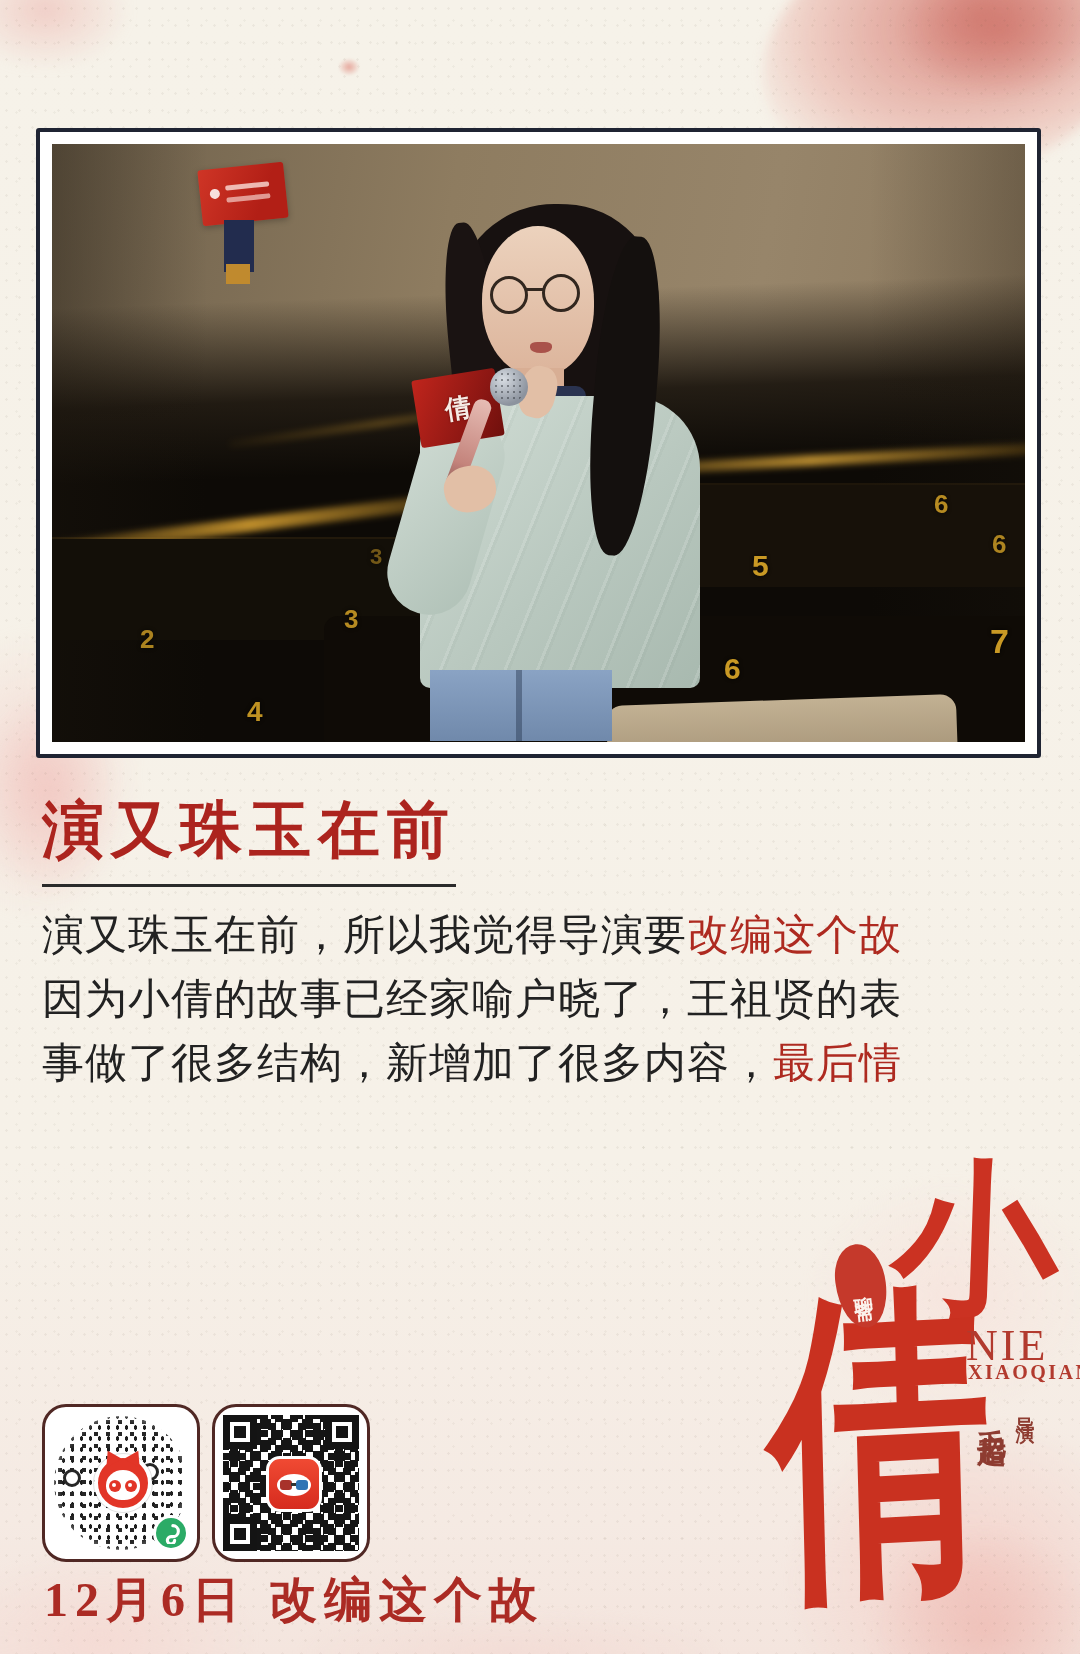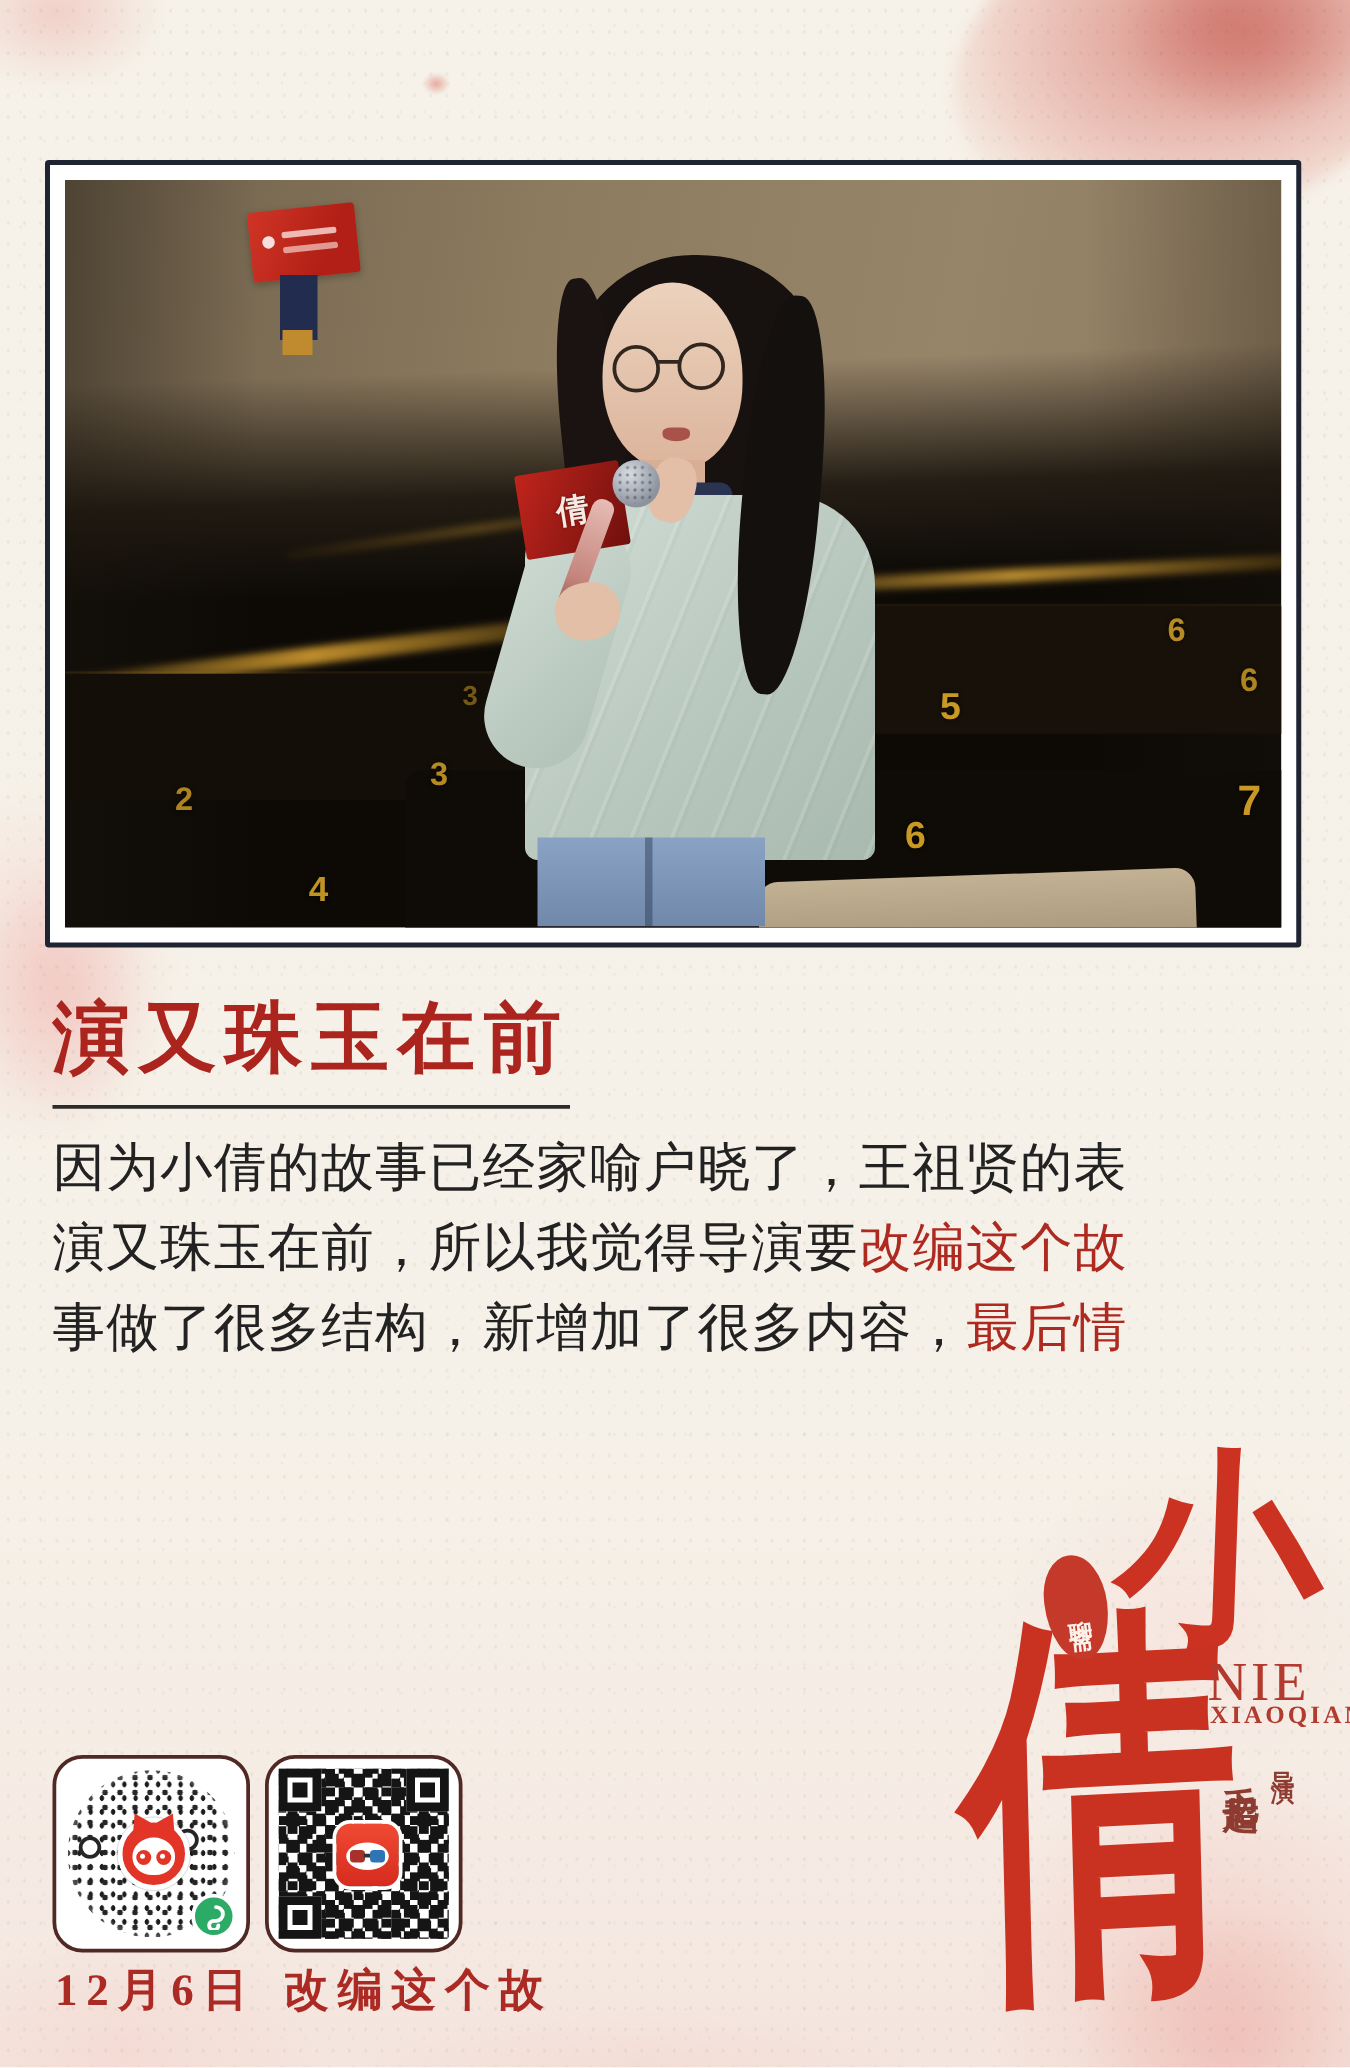--- a/index.html
+++ b/index.html
@@ -151,21 +151,21 @@
   .finder::after{content:"";position:absolute;left:4px;top:4px;width:12px;height:12px;background:#141414;}
   .finder.tl{left:8px;top:8px;} .finder.tr{right:8px;top:8px;} .finder.bl{left:8px;bottom:8px;}
   .tpp-badge{position:absolute;left:51px;top:49px;width:56px;height:56px;border-radius:14px;
     background:linear-gradient(#f04a33,#d62b1e);border:3px solid #fff;box-sizing:border-box;}
   .tpp-face{position:absolute;left:8px;top:15px;width:34px;height:22px;background:#fff;border-radius:50%;}
   .tpp-lens{position:absolute;top:6px;width:12px;height:10px;border-radius:3px;}
   .tpp-lens.l{left:3px;background:#a8322b;} .tpp-lens.r{right:3px;background:#2f74b5;}
   .tpp-bridge{position:absolute;left:14px;top:9px;width:6px;height:3px;background:#333;}
   
   .footer-line{position:absolute;left:44px;top:1568px;z-index:3;display:flex;gap:22px;
-    font-size:36px;font-weight:bold;color:#ab2b24;letter-spacing:7px;}
+    font-size:48px;font-weight:bold;color:#ab2b24;letter-spacing:7px;}
 </style>
 </head>
 <body>
 
 <div class="poster">
 
   <div class="wash tr1"></div>
   <div class="wash tr2"></div>
   <div class="wash tl"></div>
   <div class="wash speck"></div>
@@ -230,22 +230,22 @@
         <div class="mic-handle"></div>
         <div class="mic-head"></div>
         <div class="hand-mic"></div>
       </div>
     </div>
   </div>
 
   <div class="headline">演又珠玉在前</div>
   <div class="divider"></div>
   <div class="paragraph" id="review-paragraph">
+      <div class="para-line"><span class="seg">演又珠玉在前，所以我觉得导演要</span><span class="seg red">改编这个故</span></div>
       <div class="para-line"><span class="seg">因为小倩的故事已经家喻户晓了，王祖贤的表</span></div>
-      <div class="para-line"><span class="seg">演又珠玉在前，所以我觉得导演要</span><span class="seg red">改编这个故</span></div>
       <div class="para-line"><span class="seg">事做了很多结构，新增加了很多内容，</span><span class="seg red">最后情</span></div>
     </div>
 
   <div class="brand">
     <div class="char-xiao">小</div>
     <div class="char-qian">倩</div>
     <div class="seal">
       <span class="seal-text">聊斋</span>
     </div>
     <div class="nie">NIE</div>

